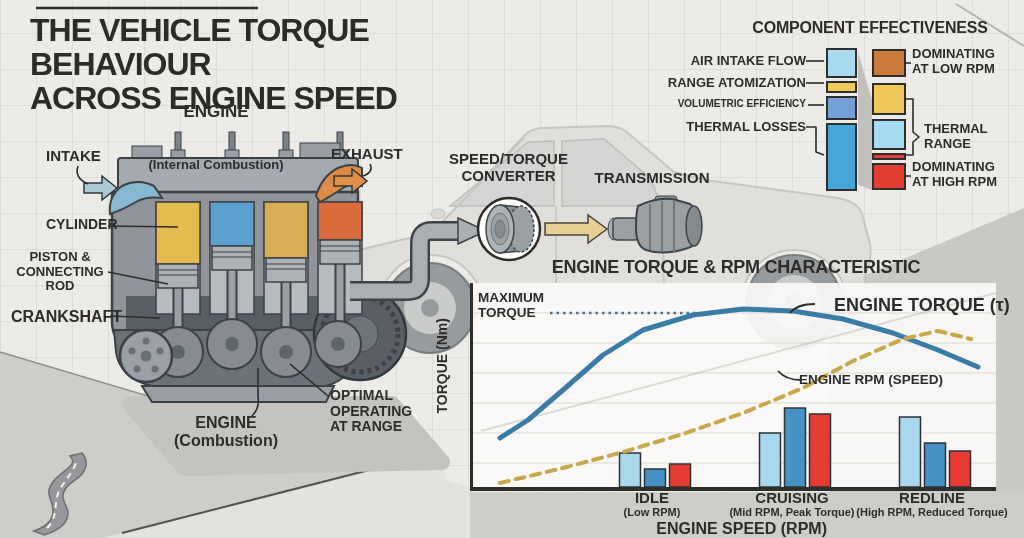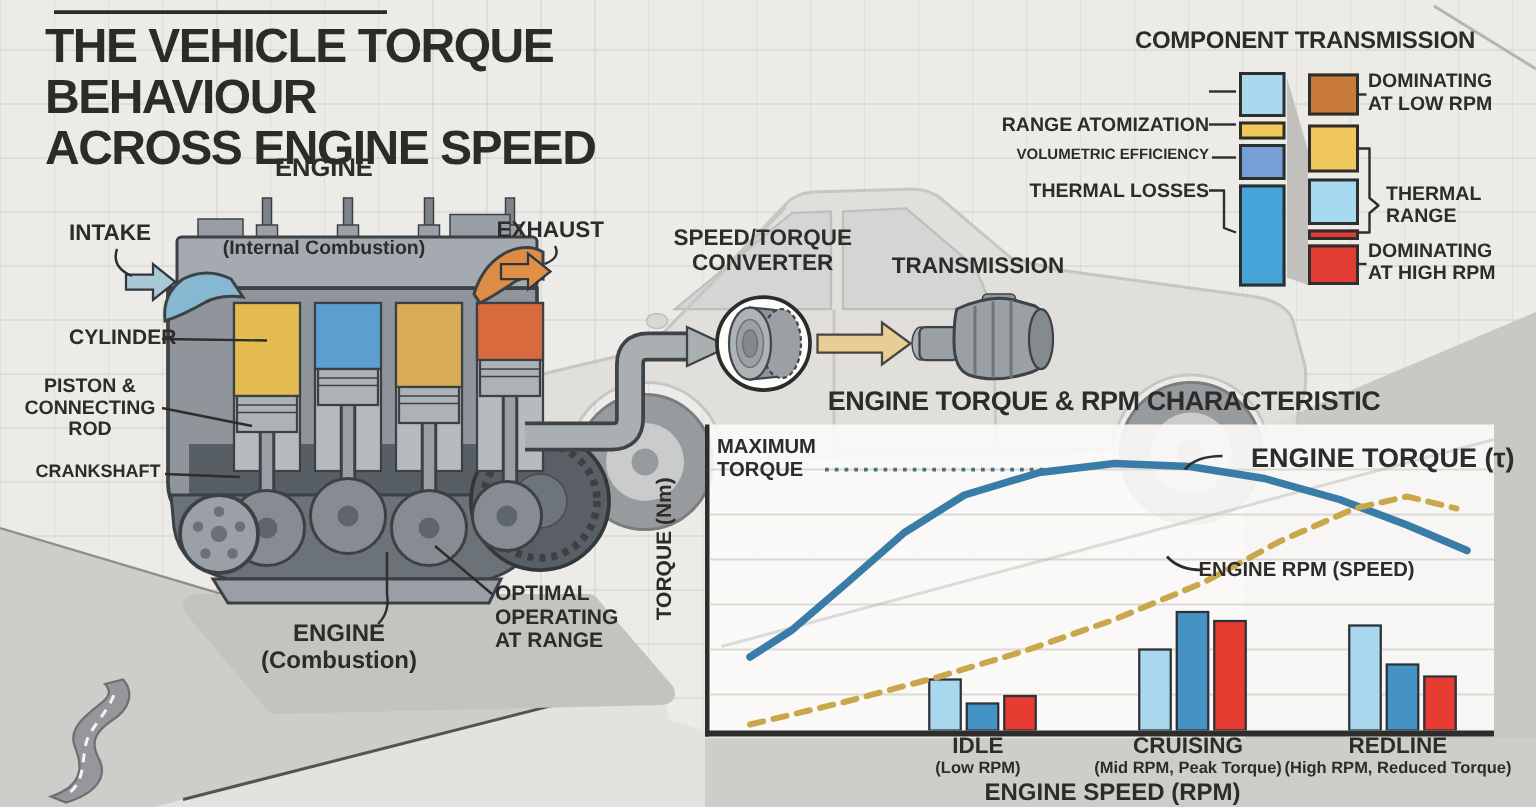--- a/index.html
+++ b/index.html
@@ -228,32 +228,33 @@
 
   <div class="lbl ctr" style="left:116px;top:102px;width:200px;font-size:17px;">ENGINE</div>
   <div class="lbl ctr" style="left:116px;top:121px;width:200px;font-size:13px;font-weight:600;margin-top:37px;">(Internal Combustion)</div>
 
   <div class="lbl" style="left:46px;top:148px;font-size:15px;">INTAKE</div>
   <div class="lbl" style="left:331px;top:146px;font-size:15px;">EXHAUST</div>
   <div class="lbl" style="left:46px;top:217px;font-size:14px;">CYLINDER</div>
   <div class="lbl ctr" style="left:14px;top:250px;width:92px;font-size:13px;">PISTON &amp;
 CONNECTING
 ROD</div>
-  <div class="lbl rgt" style="left:22px;top:308px;width:85px;font-size:12px;">CRANKSHAFT</div>
+  <div class="lbl rgt" style="left:11px;top:308px;width:85px;font-size:16px;">CRANKSHAFT</div>
   <div class="lbl ctr" style="left:156px;top:414px;width:140px;font-size:16px;">ENGINE
 (Combustion)</div>
   <div class="lbl" style="left:330px;top:388px;font-size:14px;">OPTIMAL
 OPERATING
 AT RANGE</div>
 
   <div class="lbl ctr" style="left:426px;top:151px;width:165px;font-size:15px;">SPEED/TORQUE
 CONVERTER</div>
   <div class="lbl ctr" style="left:572px;top:170px;width:160px;font-size:15px;">TRANSMISSION</div>
 
-  <div class="lbl ctr" style="left:735px;top:19px;width:270px;font-size:16px;letter-spacing:-0.2px;">COMPONENT TRANSMISSION</div>
+  <div class="lbl ctr" style="left:735px;top:19px;width:270px;font-size:16px;letter-spacing:-0.2px;">COMPONENT EFFECTIVENESS</div>
+  <div class="lbl rgt" style="left:640px;top:54px;width:166px;font-size:13px;">AIR INTAKE FLOW</div>
   <div class="lbl rgt" style="left:640px;top:76px;width:166px;font-size:13px;">RANGE ATOMIZATION</div>
   <div class="lbl rgt" style="left:640px;top:98px;width:166px;font-size:10px;">VOLUMETRIC EFFICIENCY</div>
   <div class="lbl rgt" style="left:640px;top:120px;width:166px;font-size:13px;">THERMAL LOSSES</div>
 
   <div class="legend-box" style="left: 826px; top: 48px; width: 31px; height: 30px; background: rgb(169, 217, 239);"></div>
   <div class="legend-box" style="left: 826px; top: 81px; width: 31px; height: 12px; background: rgb(241, 201, 91);"></div>
   <div class="legend-box" style="left: 826px; top: 96px; width: 31px; height: 24px; background: rgb(116, 160, 215);"></div>
   <div class="legend-box" style="left: 826px; top: 123px; width: 31px; height: 68px; background: rgb(70, 165, 216);"></div>
 
   <div class="legend-box" style="left: 872px; top: 49px; width: 34px; height: 28px; background: rgb(200, 122, 58);"></div>

